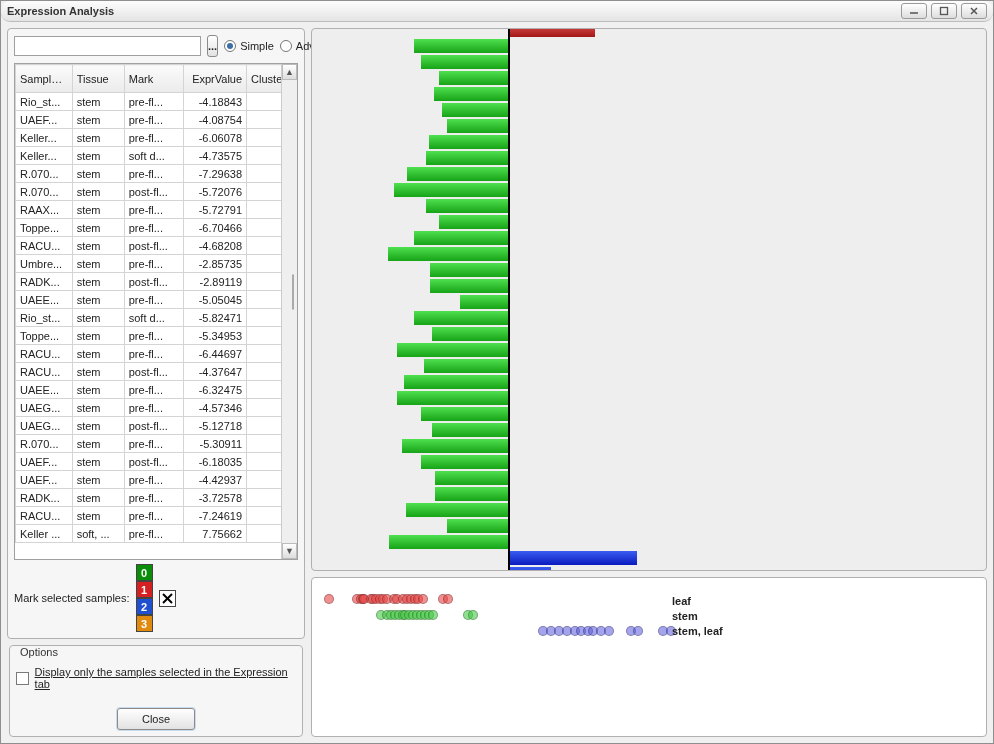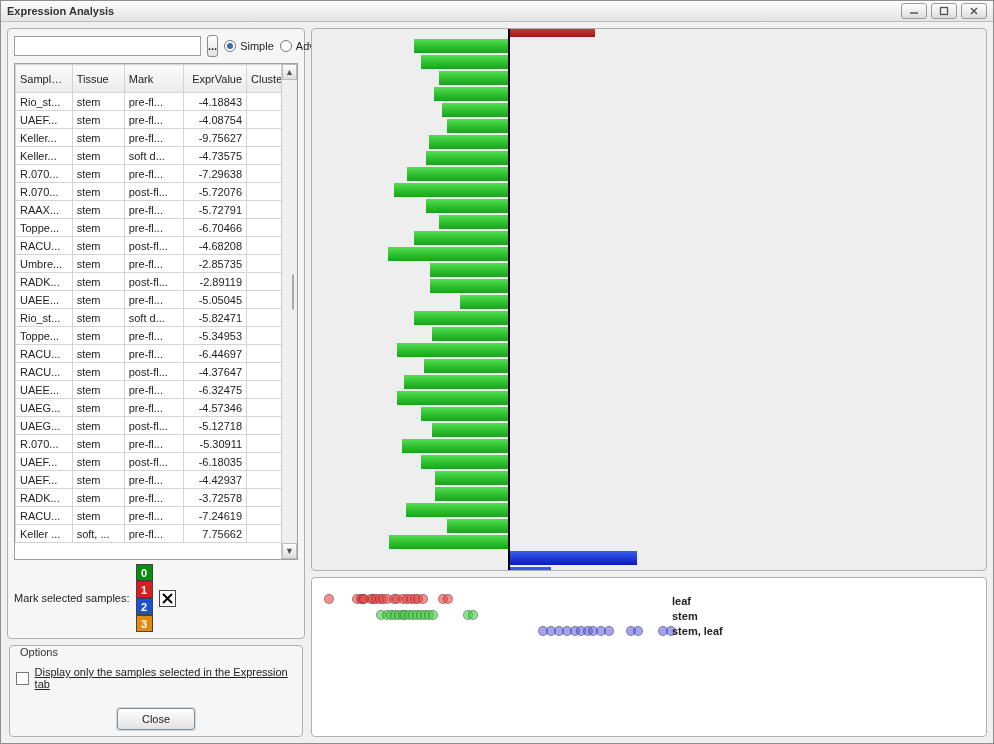--- a/index.html
+++ b/index.html
@@ -19,20 +19,21 @@
     flex-direction: column;
     box-shadow: 0 3px 8px rgba(0,0,0,0.3);
   }
   .titlebar {
     height: 26px;
     background: linear-gradient(#fdfdfd,#e4e4e4);
     border-bottom: 1px solid #bcbcbc;
     display: flex;
     align-items: center;
     padding: 0 6px;
+    border-radius: 9px;
   }
   .titlebar .title { font-weight: bold; color: #333; flex: 1; }
   .win-btns { display: flex; gap: 4px; }
   .win-btn {
     width: 26px; height: 16px;
     border: 1px solid #9a9a9a;
     border-radius: 3px;
     background: linear-gradient(#fff,#ddd);
     display: flex; align-items: center; justify-content: center;
     font-size: 10px; color: #555;
@@ -238,21 +239,21 @@
                   <td class="col-sample">UAEF...</td>
                   <td class="col-tissue">stem</td>
                   <td class="col-stage">pre-fl...</td>
                   <td class="col-expr">-4.08754</td>
                   <td class="col-cluster"></td>
                 </tr>
                 <tr>
                   <td class="col-sample">Keller...</td>
                   <td class="col-tissue">stem</td>
                   <td class="col-stage">pre-fl...</td>
-                  <td class="col-expr">-9.75627</td>
+                  <td class="col-expr">-6.06078</td>
                   <td class="col-cluster"></td>
                 </tr>
                 <tr>
                   <td class="col-sample">Keller...</td>
                   <td class="col-tissue">stem</td>
                   <td class="col-stage">soft d...</td>
                   <td class="col-expr">-4.73575</td>
                   <td class="col-cluster"></td>
                 </tr>
                 <tr>

